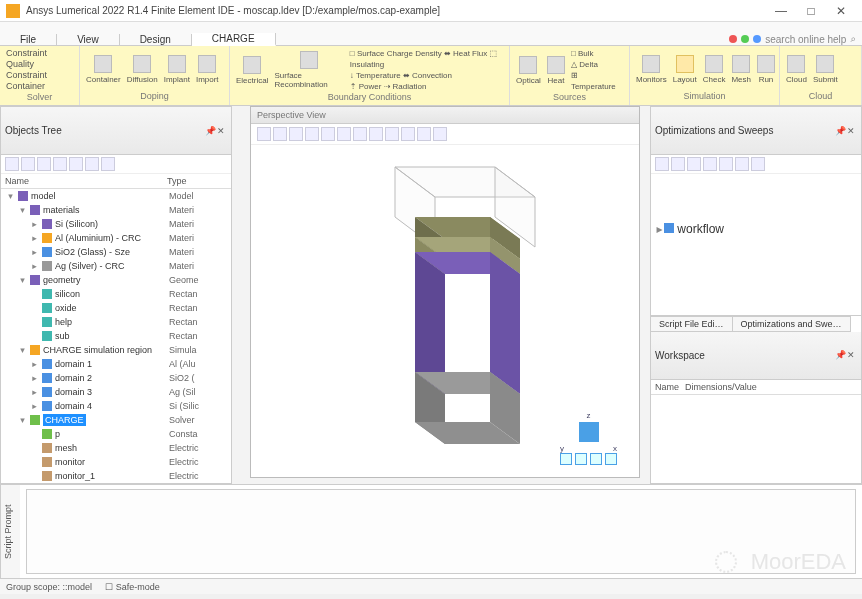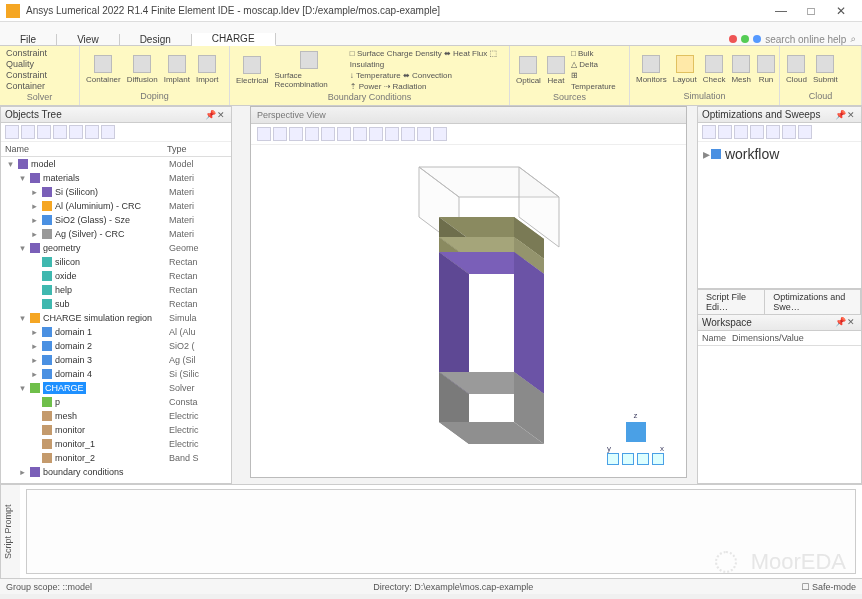--- a/index.html
+++ b/index.html
@@ -18,21 +18,21 @@
   .ribbon { height: 60px; background: #fef9c3; border-bottom: 1px solid #ccc; display: flex; }
   .ribgroup { border-right: 1px solid #ddd; display: flex; flex-direction: column; padding: 2px 6px; }
   .ribgroup .items { flex: 1; display: flex; align-items: center; gap: 6px; font-size: 9px; color: #555; }
   .ribgroup .label { font-size: 9px; color: #777; text-align: center; padding-bottom: 2px; }
   .ribitem { display: flex; flex-direction: column; align-items: center; gap: 2px; font-size: 8px; color: #555; }
   .ribicon { width: 18px; height: 18px; background: #ddd; border: 1px solid #bbb; }
   .riblist { font-size: 8px; color: #555; line-height: 11px; }
 
   .workarea { display: flex; height: 378px; }
   .panel { background: #fff; border: 1px solid #ccc; display: flex; flex-direction: column; }
-  .panelhdr { background: linear-gradient(#f6f6f6,#e9e9e9); padding: 2px 4px; font-size: 10px; display: flex; align-items: center; border-bottom: 1px solid #ccc; }
+  .panelhdr { background: linear-gradient(#f6f6f6,#e9e9e9); padding: 18px 4px; font-size: 10px; display: flex; align-items: center; border-bottom: 1px solid #ccc; }
   .panelhdr .t { flex: 1; }
   .panelhdr .ic { width: 10px; height: 10px; margin-left: 2px; color: #666; font-size: 9px; }
   .toolbar { padding: 2px 4px; display: flex; gap: 2px; border-bottom: 1px solid #eee; }
   .toolbar .tb { width: 14px; height: 14px; background: #eef; border: 1px solid #ccd; }
 
   .objtree { width: 232px; }
   .treehdr { display: flex; padding: 2px 4px; font-size: 9px; border-bottom: 1px solid #ddd; color: #555; }
   .treehdr .c1 { flex: 1; }
   .treehdr .c2 { width: 60px; }
   .treelist { flex: 1; overflow: auto; font-size: 9px; }
@@ -55,22 +55,22 @@
   .vpinner { position: absolute; left: 18px; top: 0; right: 10px; bottom: 6px; background: #fff; border: 1px solid #bbb; }
   .vphdr { background: linear-gradient(#f2f2f2,#e5e5e5); padding: 3px 6px; font-size: 9px; color: #777; border-bottom: 1px solid #ccc; }
   .vptool { padding: 3px 6px; display: flex; gap: 2px; border-bottom: 1px solid #eee; }
   .vptool .vb { width: 14px; height: 14px; border: 1px solid #ccd; background: #eef; }
   .scene { position: absolute; left: 0; right: 0; top: 40px; bottom: 0; display: flex; align-items: center; justify-content: center; }
   .triad { position: absolute; right: 22px; bottom: 12px; font-size: 8px; color: #446; }
   .triad .cube { width: 20px; height: 20px; background: #4aa0e6; margin: 2px auto; }
   .triad .row { display: flex; gap: 3px; }
   .triad .row .b { width: 12px; height: 12px; border: 1px solid #4aa0e6; background: #dff; }
 
-  .optpanel { width: 165px; }
-  .optbody { flex: 1; padding: 4px; font-size: 14px; }
+  .optpanel { width: 212px; }
+  .optbody { flex: 1; padding: 4px; font-size: 12px; margin-top: 44px; }
 
   .bottombar { height: 16px; background: #f6f6f6; border-top: 1px solid #ccc; display: flex; align-items: center; font-size: 9px; color: #555; padding: 0 6px; }
   .bottombar .seg { margin-right: 13px; }
   .bottombar .mid { flex: 1; text-align: center; }
 
   .bottompanels { height: 94px; display: flex; border-top: 1px solid #ccc; }
   .scriptprompt { width: 20px; background: #f6f6f6; border-right: 1px solid #ccc; writing-mode: vertical-rl; transform: rotate(180deg); text-align: center; font-size: 9px; color: #555; padding: 4px 2px; }
   .scriptbody { flex: 1; background: #fff; position: relative; }
   .scriptinner { position: absolute; left: 6px; top: 4px; right: 6px; bottom: 4px; border: 1px solid #ccc; background: #fdfdfd; }
   .side-tabs { position: absolute; right: 0; top: 0; display: flex; font-size: 9px; }
@@ -550,20 +550,19 @@
 
 <div class="bottompanels">
   <div class="scriptprompt">Script Prompt</div>
   <div class="scriptbody">
     <div class="scriptinner"></div>
   </div>
 </div>
 
 <div class="bottombar">
   <span class="seg">Group scope: ::model</span>
-  <span class="mid">Directory: D:\example\mos.cap-example</span>
   <span>☐ <span>Safe-mode</span></span>
 </div>
 
 <div class="watermark">
   <div class="c"></div>
   <span>MoorEDA</span>
 </div>
 
 </body></html>

